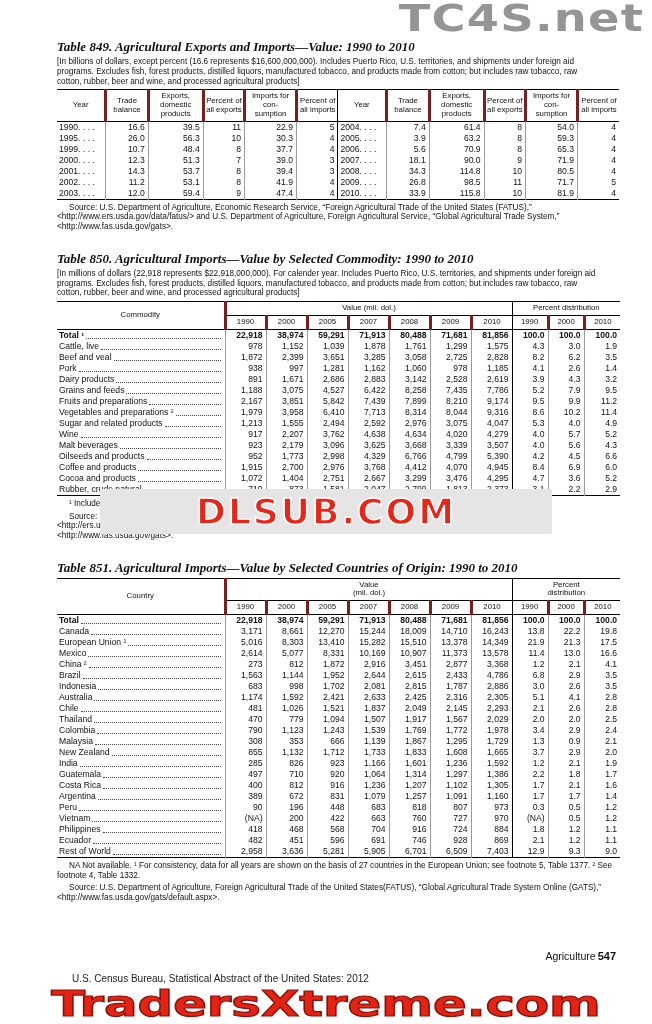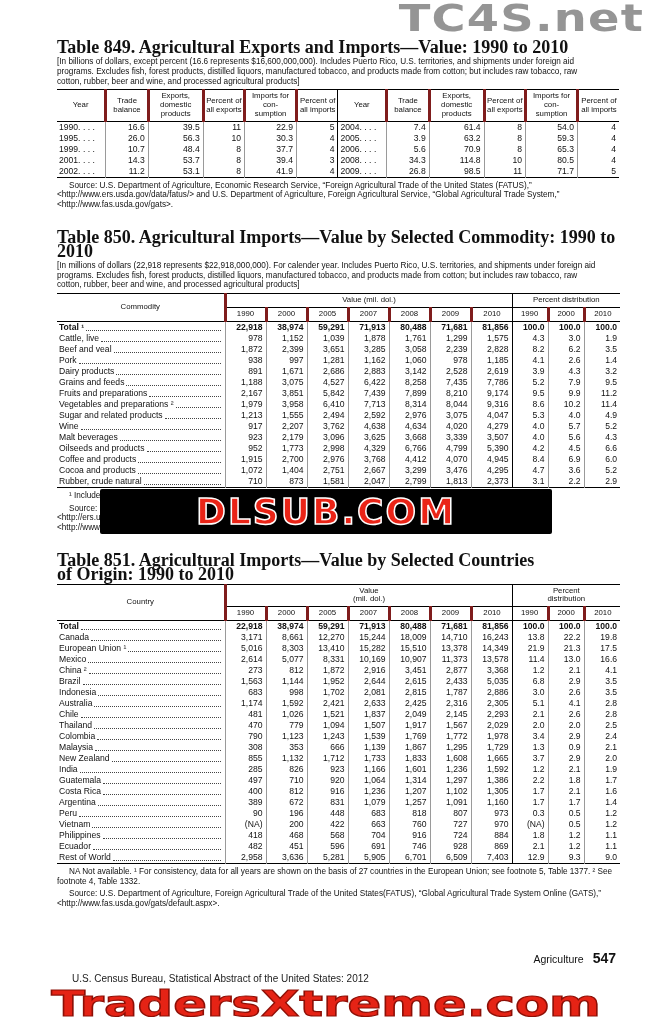--- a/index.html
+++ b/index.html
@@ -1,41 +1,41 @@
 <!DOCTYPE html>
 <html><head>
 <meta charset="utf-8">
 <style>
   html,body{margin:0;padding:0;}
   body{width:652px;height:1024px;background:#ffffff;font-family:"Liberation Sans",sans-serif;color:#111;position:relative;overflow:hidden;}
   .page{position:absolute;inset:0;padding:40px 33px 0 57px;}
-  .title{font-family:"Liberation Serif",serif;font-size:18px;line-height:14px;font-weight:bold;margin:0 0 3px 0;}
+  .title{font-family:"Liberation Serif",serif;font-size:13px;line-height:14px;font-weight:bold;margin:0 0 3px 0;font-style:italic;}
   .title-narrow{max-width:478px;}
   .headnote{font-size:8.2px;line-height:9.8px;margin:0 16px 3px 0;}
   .source,.footnote{font-size:8.2px;line-height:9.7px;margin:3px 0 0 0;text-indent:12px;}
   .sec{margin-top:20px;}
   table{width:100%;border-collapse:collapse;table-layout:fixed;border-top:1.4px solid #000;border-bottom:1.2px solid #000;}
   thead th{font-weight:normal;font-size:7.8px;line-height:8.8px;text-align:center;vertical-align:middle;padding:2px 1px;border-bottom:1px solid #000;border-left:3px solid #7f1d1d;}
   thead th.first,thead th.stub{border-left:none;}
   .grphead{white-space:pre-line;}
   tbody td{font-size:8.6px;line-height:11px;height:11px;padding:0 3px 0 2px;border-left:1px solid #9a9a9a;vertical-align:bottom;}
   tbody td:first-child{border-left:none;}
   td.num{text-align:right;}
   td.yearcell{text-align:left;white-space:nowrap;overflow:hidden;}
   .grp{border-left:1.2px solid #000 !important;}
   .bold{font-weight:bold;}
   .leadwrap{display:flex;align-items:flex-end;}
   .lbl{white-space:nowrap;}
   .leader{flex:1;margin:0 1px 2px 2px;border-bottom:1px dotted #444;min-width:4px;}
   .footer-right{position:absolute;right:36px;top:950px;font-size:10.5px;}
-  .footer-right .pagenum{font-weight:bold;margin-left:9px;font-size:14px;}
+  .footer-right .pagenum{font-weight:bold;margin-left:2px;font-size:11px;}
   .footer-left{position:absolute;left:72px;top:973px;font-size:10px;color:#222;}
   .wm{position:absolute;pointer-events:none;z-index:10;}
   .wm-top{top:-4px;right:8px;font-family:"DejaVu Sans",sans-serif;font-weight:bold;font-size:38px;color:#8e8e8e;transform:scaleX(1.22);transform-origin:right top;letter-spacing:1px;opacity:0.93;}
-  .wm-mid{top:489px;left:50%;transform:translateX(-50%);width:452px;height:45px;background:#000000;border-radius:2px;display:flex;align-items:center;justify-content:center;font-family:"DejaVu Sans",sans-serif;font-weight:bold;font-size:36px;letter-spacing:2px;color:#ea2417;-webkit-text-stroke:1.5px #ffffff;}
+  .wm-mid{top:489px;left:50%;transform:translateX(-50%);width:452px;height:45px;background:#e5e5e5;border-radius:2px;display:flex;align-items:center;justify-content:center;font-family:"DejaVu Sans",sans-serif;font-weight:bold;font-size:36px;letter-spacing:2px;color:#ea2417;-webkit-text-stroke:1.5px #ffffff;}
   .wm-bottom{bottom:0px;left:50%;transform:translateX(-50%) scaleX(1.38);transform-origin:center bottom;font-family:"DejaVu Sans",sans-serif;font-weight:bold;font-size:36px;color:#e52315;-webkit-text-stroke:1.2px #8c0f06;white-space:nowrap;}
 </style>
 </head>
 <body>
 
 <div class="page">
 
   <section class="sec849">
     <h2 class="title">Table 849. Agricultural Exports and Imports—Value: 1990 to 2010</h2>
     <p class="headnote">[In billions of dollars, except percent (16.6 represents $16,600,000,000). Includes Puerto Rico, U.S. territories, and shipments under foreign aid programs. Excludes fish, forest products, distilled liquors, manufactured tobacco, and products made from cotton; but includes raw tobacco, raw cotton, rubber, beer and wine, and processed agricultural products]</p>
@@ -107,20 +107,34 @@
             <td class="num">37.7</td>
             <td class="num">4</td>
             <td class="yearcell grp">2006. . . .</td>
             <td class="num">5.6</td>
             <td class="num">70.9</td>
             <td class="num">8</td>
             <td class="num">65.3</td>
             <td class="num">4</td>
           </tr>
           <tr>
+            <td class="yearcell">2000. . . .</td>
+            <td class="num">12.3</td>
+            <td class="num">51.3</td>
+            <td class="num">7</td>
+            <td class="num">39.0</td>
+            <td class="num">3</td>
+            <td class="yearcell grp">2007. . . .</td>
+            <td class="num">18.1</td>
+            <td class="num">90.0</td>
+            <td class="num">9</td>
+            <td class="num">71.9</td>
+            <td class="num">4</td>
+          </tr>
+          <tr>
             <td class="yearcell">2001. . . .</td>
             <td class="num">14.3</td>
             <td class="num">53.7</td>
             <td class="num">8</td>
             <td class="num">39.4</td>
             <td class="num">3</td>
             <td class="yearcell grp">2008. . . .</td>
             <td class="num">34.3</td>
             <td class="num">114.8</td>
             <td class="num">10</td>
@@ -133,20 +147,34 @@
             <td class="num">53.1</td>
             <td class="num">8</td>
             <td class="num">41.9</td>
             <td class="num">4</td>
             <td class="yearcell grp">2009. . . .</td>
             <td class="num">26.8</td>
             <td class="num">98.5</td>
             <td class="num">11</td>
             <td class="num">71.7</td>
             <td class="num">5</td>
+          </tr>
+          <tr>
+            <td class="yearcell">2003. . . .</td>
+            <td class="num">12.0</td>
+            <td class="num">59.4</td>
+            <td class="num">9</td>
+            <td class="num">47.4</td>
+            <td class="num">4</td>
+            <td class="yearcell grp">2010. . . .</td>
+            <td class="num">33.9</td>
+            <td class="num">115.8</td>
+            <td class="num">10</td>
+            <td class="num">81.9</td>
+            <td class="num">4</td>
           </tr>
         </tbody>
     </table>
     <p class="source">Source: U.S. Department of Agriculture, Economic Research Service, “Foreign Agricultural Trade of the United States (FATUS),” &lt;http://www.ers.usda.gov/data/fatus/&gt; and U.S. Department of Agriculture, Foreign Agricultural Service, “Global Agricultural Trade System,” &lt;http://www.fas.usda.gov/gats&gt;.</p>
   </section>
 
   <section class="sec">
     <h2 class="title">Table 850. Agricultural Imports—Value by Selected Commodity: 1990 to 2010</h2>
     <p class="headnote">[In millions of dollars (22,918 represents $22,918,000,000). For calender year. Includes Puerto Rico, U.S. territories, and shipments under foreign aid programs. Excludes fish, forest products, distilled liquors, manufactured tobacco, and products made from cotton; but includes raw tobacco, raw cotton, rubber, beer and wine, and processed agricultural products]</p>
     <table class="t850">
@@ -224,21 +252,21 @@
               <div class="leadwrap">
                 <span class="lbl">Beef and veal</span>
                 <span class="leader"></span>
               </div>
             </td>
             <td class="num">1,872</td>
             <td class="num">2,399</td>
             <td class="num">3,651</td>
             <td class="num">3,285</td>
             <td class="num">3,058</td>
-            <td class="num">2,239</td>
+            <td class="num">2,725</td>
             <td class="num">2,828</td>
             <td class="num grp">8.2</td>
             <td class="num">6.2</td>
             <td class="num">3.5</td>
           </tr>
           <tr>
             <td class="stub-cell">
               <div class="leadwrap">
                 <span class="lbl">Pork</span>
                 <span class="leader"></span>
@@ -593,21 +621,21 @@
                 <span class="lbl">Brazil</span>
                 <span class="leader"></span>
               </div>
             </td>
             <td class="num">1,563</td>
             <td class="num">1,144</td>
             <td class="num">1,952</td>
             <td class="num">2,644</td>
             <td class="num">2,615</td>
             <td class="num">2,433</td>
-            <td class="num">5,035</td>
+            <td class="num">4,786</td>
             <td class="num grp">6.8</td>
             <td class="num">2.9</td>
             <td class="num">3.5</td>
           </tr>
           <tr>
             <td class="stub-cell">
               <div class="leadwrap">
                 <span class="lbl">Indonesia</span>
                 <span class="leader"></span>
               </div>

